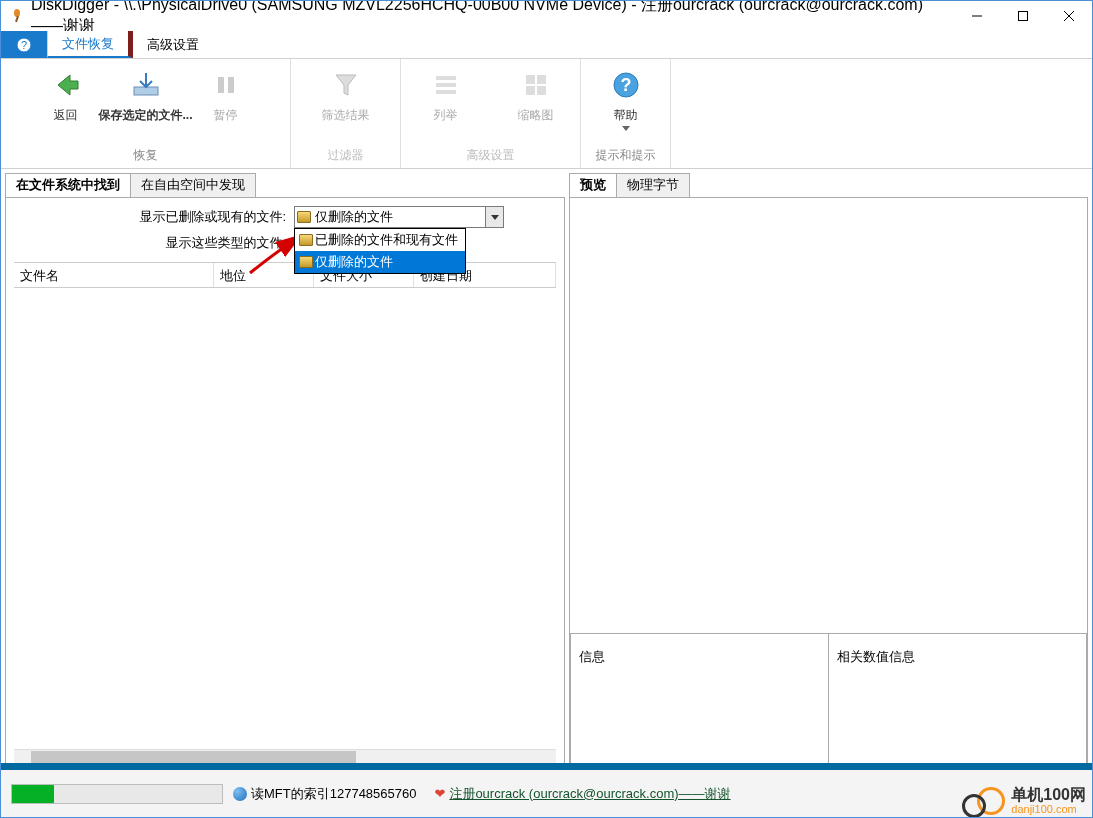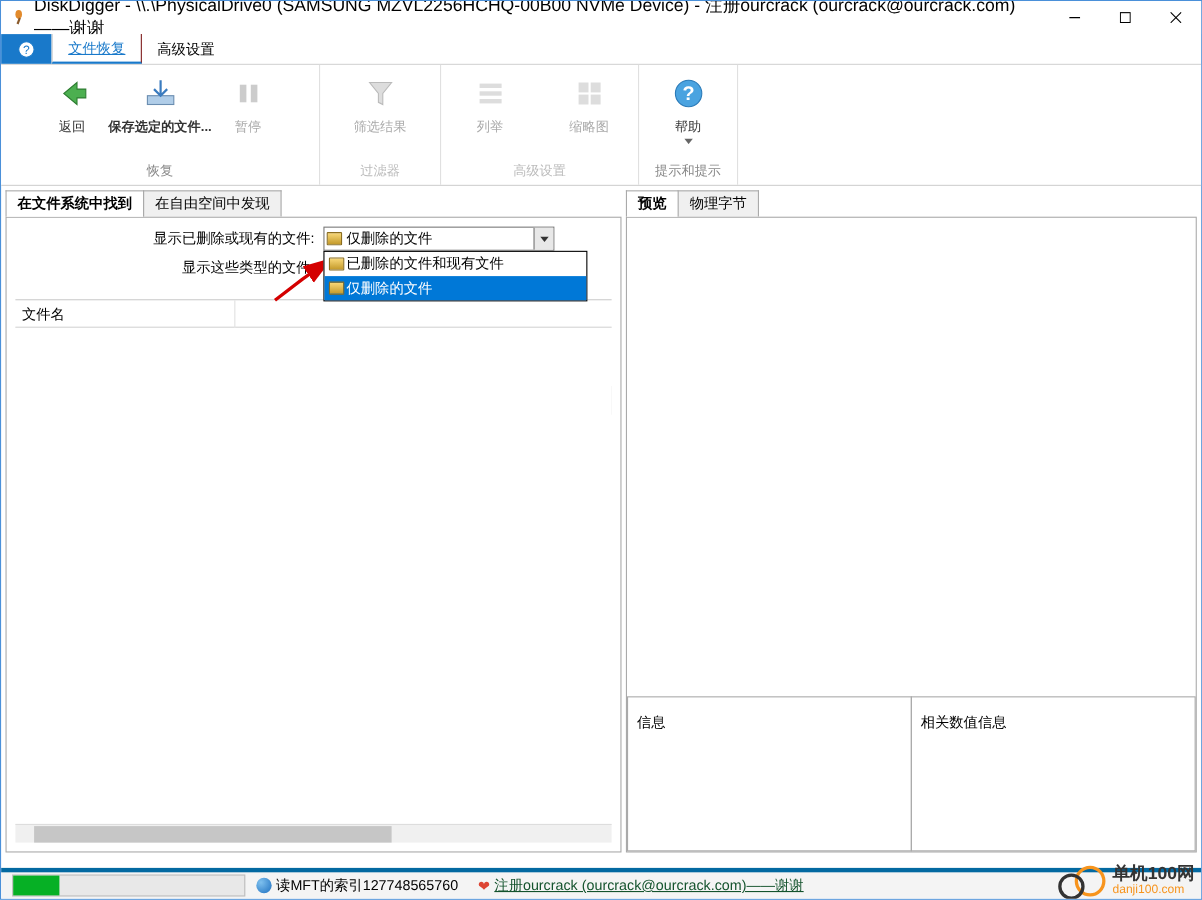--- a/index.html
+++ b/index.html
@@ -5,21 +5,21 @@
 * { box-sizing: border-box; margin: 0; padding: 0; font-family: "Microsoft YaHei", "Segoe UI", sans-serif; }
 body { background: #fff; width: 1093px; height: 818px; overflow: hidden; position: relative; border: 1px solid #4a90d9; }
 .titlebar { height: 30px; display: flex; align-items: center; padding: 0 0 0 8px; background: #fff; }
 .titlebar .app-icon { width: 16px; height: 16px; margin-right: 6px; }
 .titlebar .title { font-size: 16px; color: #000; flex: 1; }
 .win-controls { display: flex; height: 30px; }
 .win-btn { width: 46px; height: 30px; display: flex; align-items: center; justify-content: center; font-size: 13px; color: #000; }
 .menu-row { height: 28px; display: flex; align-items: stretch; border-bottom: 1px solid #d0d0d0; }
 .menu-icon-btn { width: 46px; display: flex; align-items: center; justify-content: center; background: #1979ca; }
 .menu-item { padding: 0 14px; font-size: 13px; display: flex; align-items: center; color: #000000; }
-.menu-item.active { color: #1979ca; border-bottom: 2px solid #1979ca; background: #fff; position: relative; border-left:1px solid #d0d0d0; border-right:1px solid #7f1d1d;text-decoration:underline;}
+.menu-item.active { color: #1979ca; border-bottom: 2px solid #1979ca; background: #fff; position: relative; border-left:1px solid #d0d0d0; border-right:5px solid #7f1d1d;}
 .ribbon { height: 110px; display: flex; background: #fff; border-bottom: 1px solid #d0d0d0; }
 .ribbon-group { display: flex; flex-direction: column; align-items: center; border-right: 1px solid #e0e0e0; padding: 4px 0 2px; }
 .ribbon-buttons { display: flex; flex: 1; }
 .ribbon-btn { width: 80px; display: flex; flex-direction: column; align-items: center; justify-content: flex-start; padding-top: 6px; font-size: 12px; color: #333; }
 .ribbon-btn.disabled { color: #aaa; }
 .ribbon-btn .icon-box { width: 32px; height: 32px; margin-bottom: 6px; display:flex;align-items:center;justify-content:center;}
 .ribbon-group-label { font-size: 12px; color: #888; padding: 2px 0; width: 100%; text-align: center; }
 .ribbon-btn.disabled .ribbon-group-label, .ribbon-group .ribbon-group-label.disabled{color:#bbb}
 .content { display: flex; gap: 4px; padding: 4px; height: calc(818px - 30px - 28px - 110px - 40px); }
 .left-pane { width: 560px; display: flex; flex-direction: column; position: relative; }
@@ -27,34 +27,34 @@
 .tab-header { display: flex; height: 24px; }
 .tab { padding: 2px 10px; font-size: 13px; border: 1px solid #aaa; background: #f0f0f0; border-bottom: none; margin-right: -1px; }
 .tab.active { background: #fff; font-weight: bold; position: relative; z-index: 2; }
 .tab-body { border: 1px solid #aaa; flex: 1; background: #fff; padding: 8px; display: flex; flex-direction: column; position: relative; }
 .filter-row { display: flex; align-items: center; margin-bottom: 6px; }
 .filter-label { font-size: 13px; width: 280px; text-align: right; padding-right: 8px; }
 .combo { width: 210px; height: 22px; border: 1px solid #7a7a7a; display: flex; align-items: center; background: #fff; position: relative; }
 .combo .combo-icon { width: 18px; display:flex; align-items:center; justify-content:center;}
 .combo-text { flex: 1; font-size: 13px; padding-left: 2px; }
 .combo-arrow { width: 18px; height: 100%; border-left: 1px solid #7a7a7a; display: flex; align-items: center; justify-content: center; background:#e8e8e8;}
-.dropdown-list { position: absolute; top: 21px; left: -1px; width: 240px; border: 1px solid #000; background: #fff; z-index: 5; }
+.dropdown-list { position: absolute; top: 21px; left: -1px; width: 172px; border: 1px solid #000; background: #fff; z-index: 5; }
 .dropdown-item { display: flex; align-items: center; font-size: 13px; height: 22px; padding-left: 2px; }
 .dropdown-item.selected { background: #0078d7; color: #fff; }
 .dropdown-item .combo-icon{width:18px;display:flex;align-items:center;justify-content:center;}
-.table-header { display: flex; border-top: 1px solid #ccc; border-bottom: 1px solid #ccc; height: 26px; margin-top: 14px; flex-direction: column; }
+.table-header { display: flex; border-top: 1px solid #ccc; border-bottom: 1px solid #ccc; height: 26px; margin-top: 4px; }
 .th { font-size: 13px; padding: 4px 6px; border-right: 1px solid #e0e0e0; }
 .table-body { flex: 1; background: #fff; }
 .hscroll { height: 17px; background: #f0f0f0; border-top: 1px solid #ddd; display:flex;align-items:center;}
 .hscroll .thumb{height:15px;background:#c6c6c6;margin-left:17px;width:60%;}
 .right-tab-body { flex: 1; border: 1px solid #aaa; background: #fff; position: relative; }
 .info-grid { position: absolute; left: 0; right: 0; bottom: 0; height: 140px; display: flex; }
 .info-cell { flex: 1; border: 1px solid #aaa; margin: -1px 0 0 -1px; font-size: 13px; padding: 14px 8px; }
 .info-cell:first-child{margin-left:0;}
-.statusbar { position: absolute; left: 0; right: 0; bottom: 0; height: 28px; background: #f4f4f4; border-top: 4px solid #0369a1; display: flex; align-items: center; }
+.statusbar { position: absolute; left: 0; right: 0; bottom: 0; height: 54px; background: #f4f4f4; border-top: 7px solid #0369a1; display: flex; align-items: center; }
 .progress { width: 212px; height: 20px; border: 1px solid #bdbdbd; background: #e8e8e8; margin: 0 10px; position:relative;}
 .progress .fill { position:absolute;left:0;top:0;bottom:0;background: #06b025; width: 20%; }
 .status-text { font-size: 13px; display: flex; align-items: center; gap: 4px; }
 .status-link { color: #14532d; text-decoration: underline; }
 .globe{width:14px;height:14px;border-radius:50%;background:radial-gradient(circle at 30% 30%,#7ec0ee,#1e70c0);display:inline-block;}
 .heart{color:#d43; font-size:13px;}
 .watermark { position: absolute; right: 6px; bottom: 2px; display: flex; align-items: center; gap: 6px; }
 .watermark .logo-ring{width:28px;height:28px;border:3px solid #f7941d;border-radius:50%;position:relative;}
 .watermark .logo-ring::before{content:"";position:absolute;left:-18px;top:4px;width:18px;height:18px;border:3px solid #333;border-radius:50%;}
 .watermark .site{font-size:16px;color:#333;font-weight:bold;line-height:1;}

